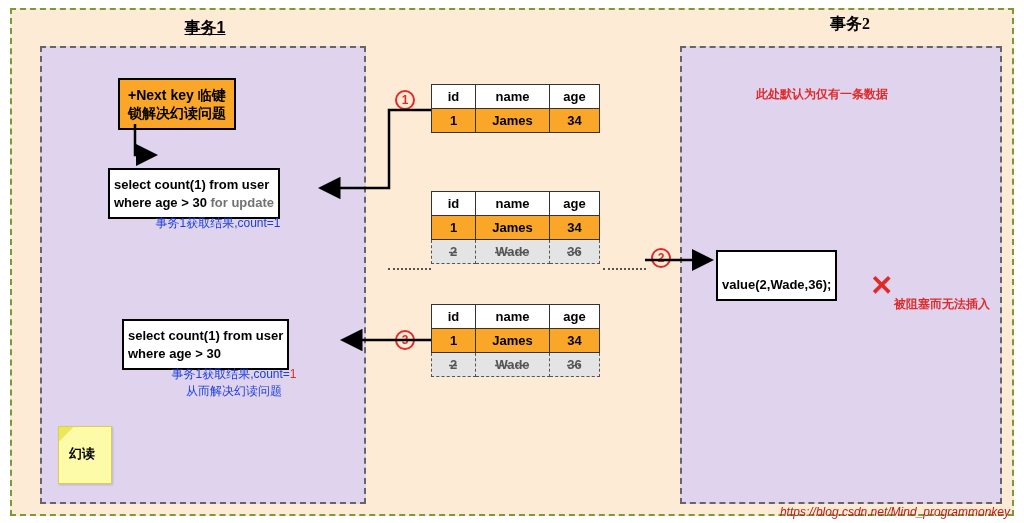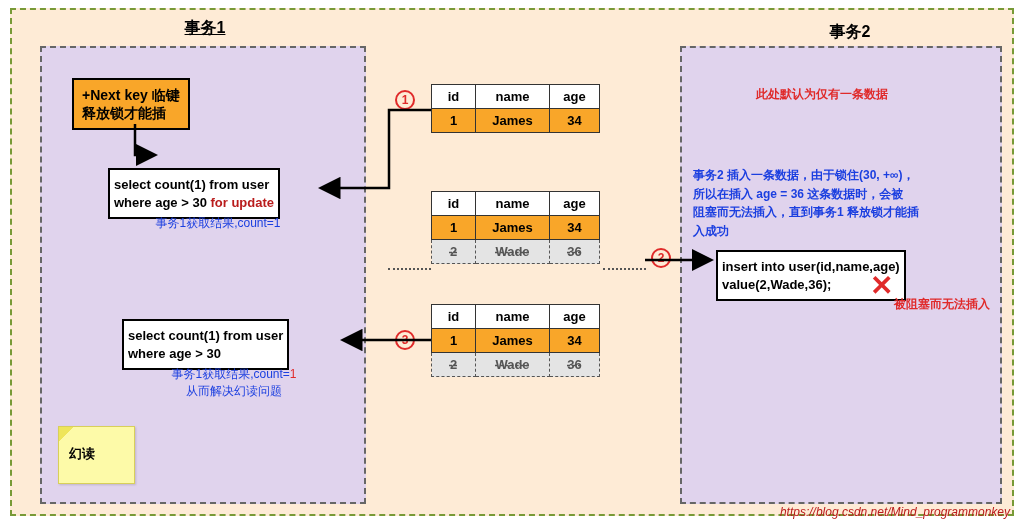--- a/index.html
+++ b/index.html
@@ -32,32 +32,33 @@
     text-align: center;
   }
   .key-lock {
     position: absolute;
     background: #f9a629;
     border: 2px solid #000;
     padding: 6px 8px;
     font-weight: bold;
     font-size: 14px;
     line-height: 1.3;
+    margin-left: 46px;
   }
   .sql-box {
     position: absolute;
     background: #fff;
     border: 2px solid #000;
     padding: 6px 4px;
     font-weight: bold;
     font-size: 13px;
     line-height: 1.35;
     white-space: nowrap;
   }
-  .sql-box .red { color: #b91c1c; }
+  .sql-box .red { color: #737373; }
   .caption {
     position: absolute;
     color: #1b3fe0;
     font-weight: normal;
     font-size: 12px;
     text-align: center;
     width: 220px;
   }
   .caption .red { color: #e02a2a; }
   .red-note {
@@ -150,46 +151,46 @@
   }
 </style>
 </head>
 <body>
 
 <div class="canvas">
 
   <div class="outer" style="left:10px; top:8px; width:1004px; height:508px;"></div>
 
   <div class="title" style="left:145px; top:18px; width:120px;text-decoration:underline;">事务1</div>
-  <div class="title" style="left:790px; top:22px; width:120px;">事务2</div>
+  <div class="title" style="left:790px; top:14px; width:120px;font-family:Liberation Serif, serif;">事务2</div>
 
   <div class="tx1" style="left:40px; top:46px; width:326px; height:458px;"></div>
   <div class="tx2" style="left:680px; top:46px; width:322px; height:458px;"></div>
 
   <div class="key-lock" style="left:72px; top:78px;">
     <span>+Next key 临键</span><br>
-    <span>释放锁才能插</span>
+    <span>锁解决幻读问题</span>
   </div>
 
   <div class="sql-box" style="left:108px; top:168px;">
     <span>select count(1) from user</span><br>
     <span>where age &gt; 30 </span><span class="red">for update</span>
   </div>
   <div class="caption" style="left:108px; top:215px;">事务1获取结果,count=1</div>
 
   <div class="sql-box" style="left:122px; top:319px;">
     <span>select count(1) from user</span><br>
     <span>where age &gt; 30</span>
   </div>
   <div class="caption" style="left:124px; top:366px; line-height:1.45;">
     <span>事务1获取结果,count=</span><span class="red">1</span><br>
     <span>从而解决幻读问题</span>
   </div>
 
-  <div class="sticky" style="left:58px; top:426px; width:77px; height:58px;">
+  <div class="sticky" style="left:58px; top:426px; width:54px; height:58px;">
     <span>幻读</span>
   </div>
 
   <table class="tbl" style="left:431px; top:84px;">
     <tbody>
         <tr>
       <th class="c1">id</th>
       <th class="c2">name</th>
       <th class="c3">age</th>
     </tr>
@@ -238,29 +239,23 @@
     <tr class="dashed">
       <td>2</td>
       <td>Wade</td>
       <td>36</td>
     </tr>
   </tbody>
     </table>
 
   <div class="red-note" style="left:756px; top:86px;">此处默认为仅有一条数据</div>
 
-  <div class="blue-note" style="left:693px; top:166px; width:304px;">
-    <span>事务2 插入一条数据，由于锁住(30, +∞)，</span><br>
-    <span>所以在插入 age = 36 这条数据时，会被</span><br>
-    <span>阻塞而无法插入，直到事务1 释放锁才能插</span><br>
-    <span>入成功</span>
-  </div>
 
   <div class="sql-box" style="left:716px; top:250px;">
-    <span>insert into user(id,name,age)</span><br>
+    <br>
     <span>value(2,Wade,36);</span>
   </div>
   <div class="big-x" style="left:870px; top:272px;">✕</div>
   <div class="red-note" style="left:894px; top:296px;">被阻塞而无法插入</div>
 
 
   <div class="step-num" style="left:395px; top:90px;">1</div>
   <div class="step-num" style="left:651px; top:248px;">2</div>
   <div class="step-num" style="left:395px; top:330px;">3</div>
 

